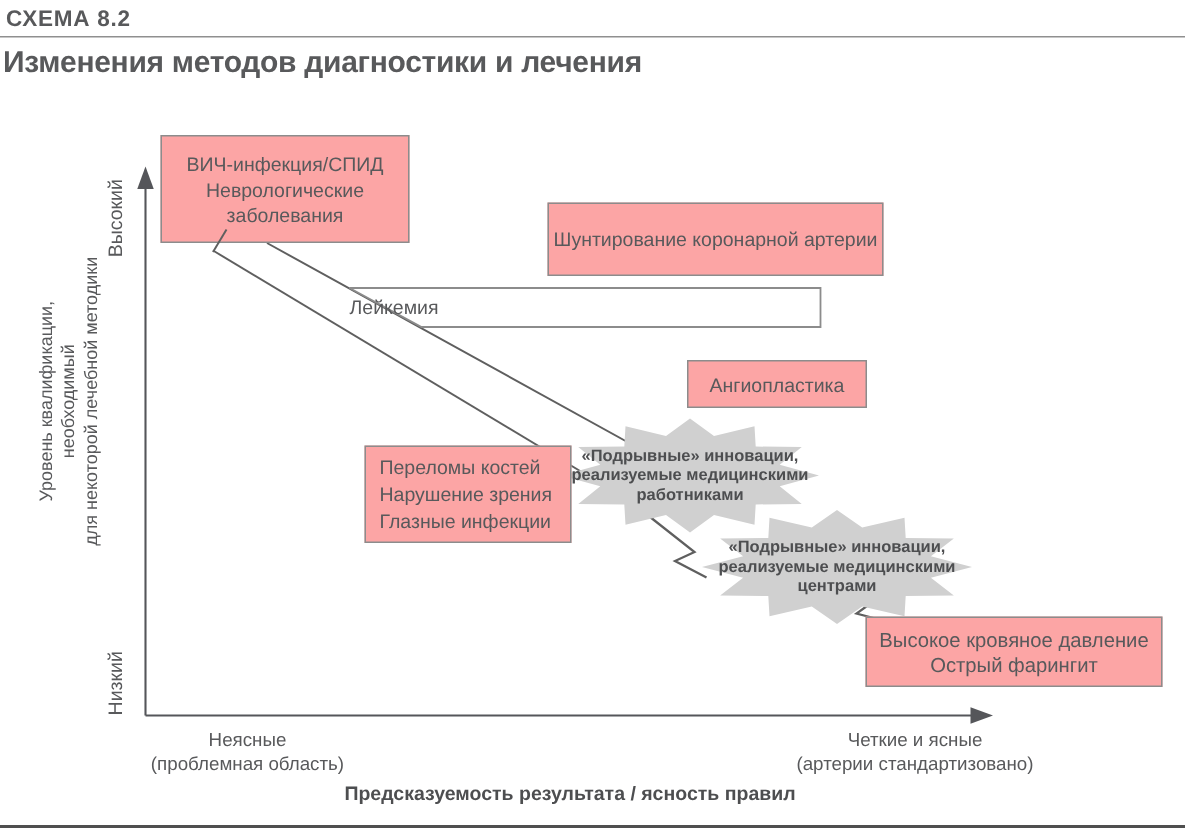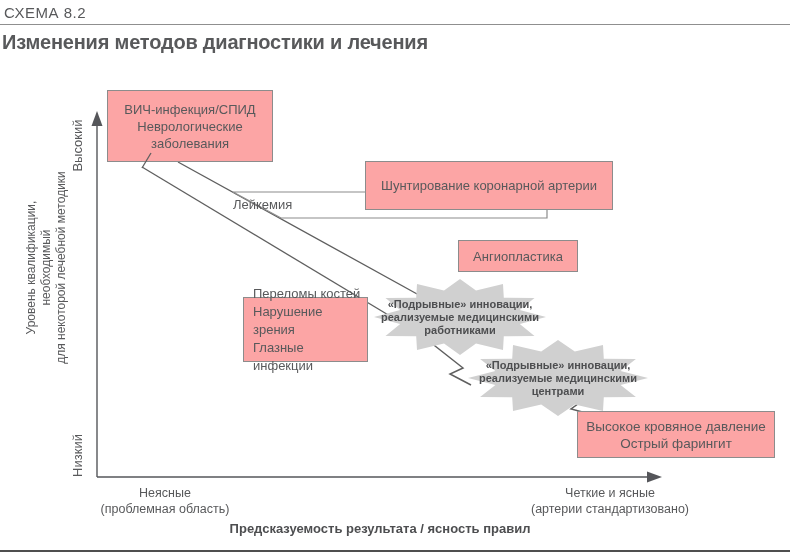--- a/index.html
+++ b/index.html
@@ -7,21 +7,21 @@
     position:relative;
     width:790px;height:558px;
     background:#fff;
     font-family:"Liberation Sans", sans-serif;
     color:#57585a;
     overflow:hidden;
   }
   .abs{position:absolute;}
   .kicker{
     left:4px;top:4px;
-    font-size:15px;font-weight:normal;letter-spacing:.5px;color:#58595b;
+    font-size:15px;font-weight:bold;letter-spacing:.5px;color:#58595b;
   }
   .top-rule{left:0;top:24px;width:790px;height:1px;background:#8f8f8f;}
   .main-title{
     left:2px;top:31px;
     font-size:20px;font-weight:bold;letter-spacing:-.2px;color:#58595b;
   }
   .bottom-rule{left:0;top:550px;width:790px;height:2px;background:#4f4f4f;}
 
   svg.layer{position:absolute;left:0;top:0;z-index:1;}
   svg.overlay{position:absolute;left:0;top:0;z-index:3;}
@@ -88,31 +88,31 @@
     <polygon points="97,111 91.5,126 102.5,126" fill="#55565a"></polygon>
     <polygon points="662,477 647,471.5 647,482.5" fill="#55565a"></polygon>
   </svg>
 
   <div class="dbox" style="left:107px;top:90px;width:166px;height:72px;">
     <span>ВИЧ-инфекция/СПИД</span>
     <span>Неврологические</span>
     <span>заболевания</span>
   </div>
 
-  <div class="dbox" style="left:365px;top:135px;width:248px;height:49px;margin-top:26px;">
+  <div class="dbox" style="left:365px;top:135px;width:224px;height:49px;">
     <span>Шунтирование коронарной артерии</span>
   </div>
 
   <div class="leukemia-label" style="left:233px;top:197px;width:314px;">Лейкемия</div>
 
   <div class="dbox" style="left:458px;top:240px;width:120px;height:32px;">
     <span>Ангиопластика</span>
   </div>
 
-  <div class="dbox left-align" style="left:243px;top:297px;width:125px;height:65px;line-height:18px;">
+  <div class="dbox left-align" style="left:243px;top:297px;width:138px;height:65px;line-height:18px;">
     <span>Переломы костей</span>
     <span>Нарушение зрения</span>
     <span>Глазные инфекции</span>
   </div>
 
   <div class="dbox" style="left:577px;top:411px;width:198px;height:47px;font-size:13.5px;">
     <span>Высокое кровяное давление</span>
     <span>Острый фарингит</span>
   </div>
 

